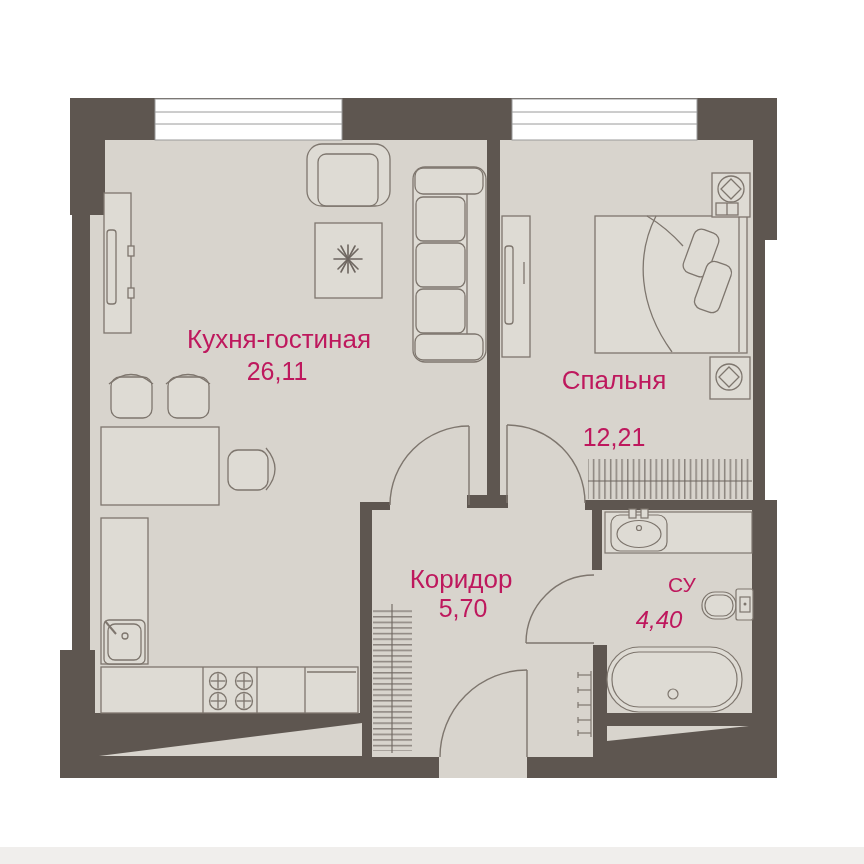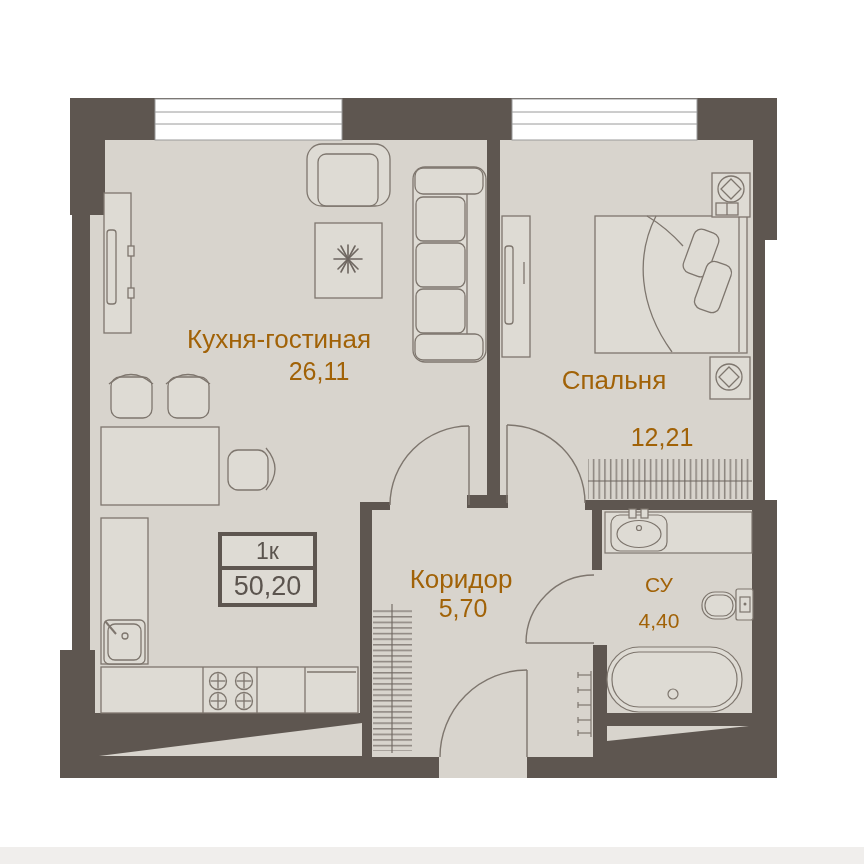--- a/index.html
+++ b/index.html
@@ -3,27 +3,27 @@
 <meta charset="utf-8">
 <style>
   html,body{margin:0;padding:0;background:#ffffff;}
   .stage{
     position:relative;width:864px;height:864px;background:#ffffff;overflow:hidden;
     font-family:"Liberation Sans", sans-serif;
   }
   svg{position:absolute;left:0;top:0;}
   .label{
     position:absolute;transform:translate(-50%,-50%);
-    color:#a16207;white-space:nowrap;line-height:1;
+    color:#be185d;white-space:nowrap;line-height:1;
     font-family:"Liberation Sans", sans-serif;
   }
   .room-name{font-size:26px;}
   .room-area{font-size:25px;}
   .small-name{font-size:21px;}
-  .small-area{font-size:21px;}
+  .small-area{font-size:24px;font-style:italic;}
   .badge{
     position:absolute;left:218px;top:532px;width:99px;height:75px;
     box-sizing:border-box;border:4px solid #5e5650;background:#dedbd4;
     display:flex;flex-direction:column;
   }
   .badge-cell{display:flex;align-items:center;justify-content:center;color:#5b544e;}
   .badge-top{height:30px;font-size:23px;}
   .badge-divider{height:4px;background:#5e5650;}
   .badge-bottom{flex:1;font-size:27px;}
   .bottom-strip{position:absolute;left:0;top:847px;width:864px;height:17px;background:#f0eeec;}
@@ -253,31 +253,26 @@
     </g>
     <g>
       <rect x="607" y="647" width="135" height="65" rx="32"></rect>
       <rect x="612" y="652" width="125" height="55" rx="27" fill="none"></rect>
       <circle cx="673" cy="694" r="5" fill="none"></circle>
     </g>
   </g>
 </svg>
 
   <div class="label room-name" style="left:279px;top:339px;">Кухня-гостиная</div>
-  <div class="label room-area" style="left:277px;top:371px;margin-left:42px;">26,11</div>
+  <div class="label room-area" style="left:277px;top:371px;">26,11</div>
 
   <div class="label room-name" style="left:614px;top:380px;">Спальня</div>
-  <div class="label room-area" style="left:614px;top:437px;margin-left:48px;">12,21</div>
+  <div class="label room-area" style="left:614px;top:437px;">12,21</div>
 
   <div class="label room-name" style="left:461px;top:579px;">Коридор</div>
   <div class="label room-area" style="left:463px;top:608px;">5,70</div>
 
-  <div class="label small-name" style="left:659px;top:584px;">СУ</div>
+  <div class="label small-name" style="left:682px;top:584px;">СУ</div>
   <div class="label small-area" style="left:659px;top:620px;">4,40</div>
 
-  <div class="badge">
-    <div class="badge-cell badge-top">1к</div>
-    <div class="badge-divider"></div>
-    <div class="badge-cell badge-bottom">50,20</div>
-  </div>
 
   <div class="bottom-strip"></div>
 </div>
 
 </body></html>

